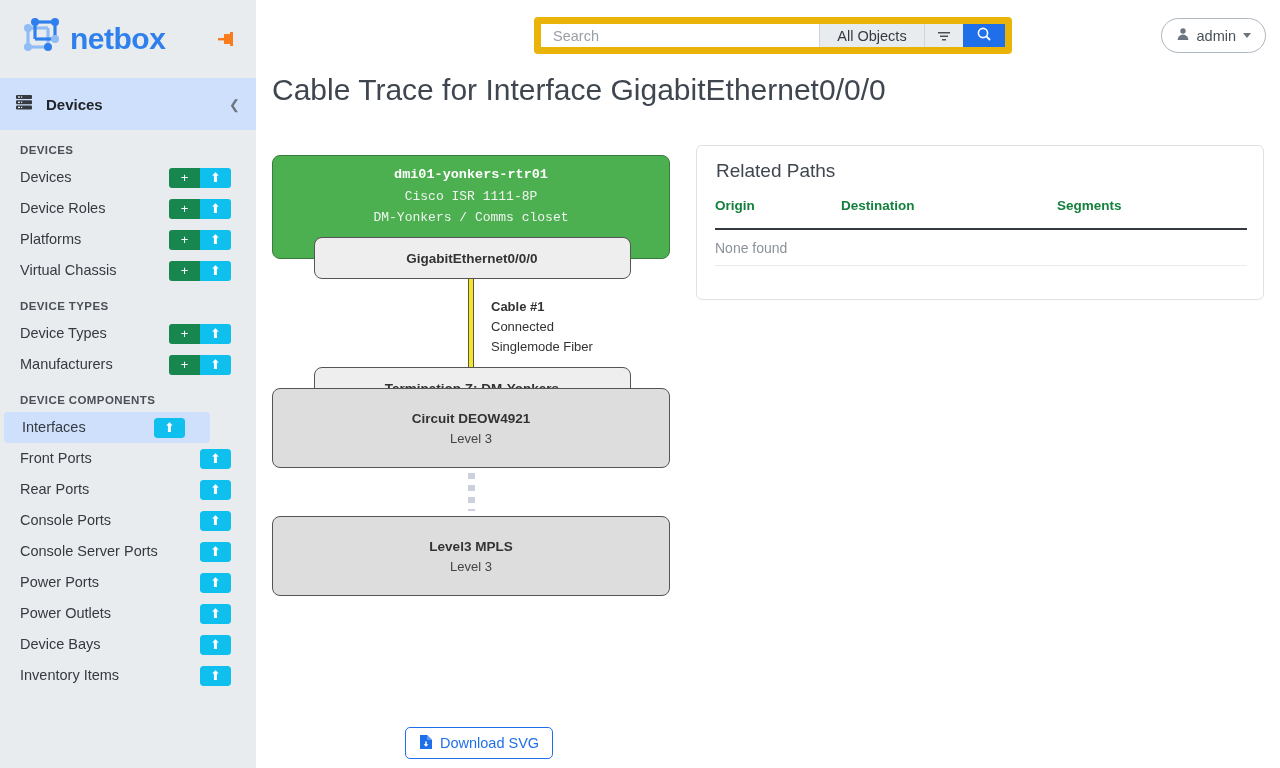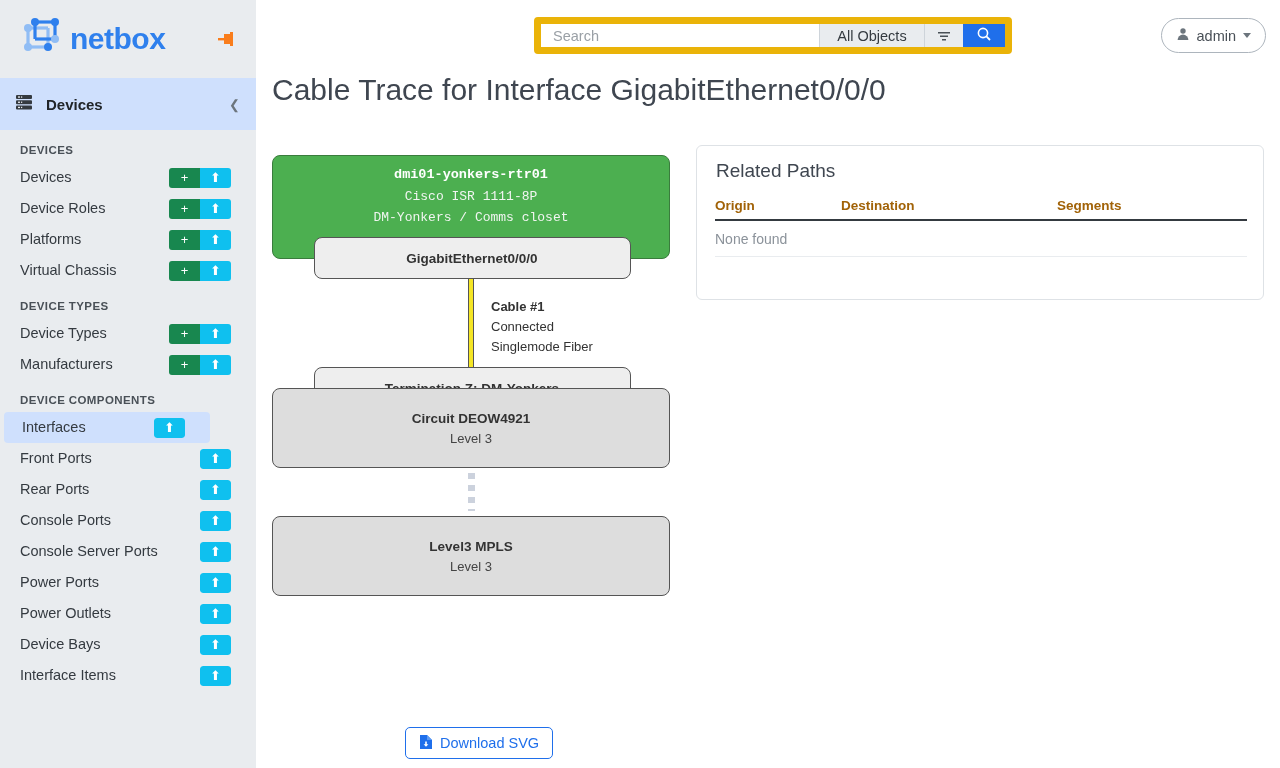--- a/index.html
+++ b/index.html
@@ -205,22 +205,22 @@
   #related {
     position: absolute; left: 440px; top: 75px;
     width: 568px; height: 155px;
     background: #fff; border: 1px solid #dee2e6; border-radius: 6px;
   }
   .card-title {
     font-size: 19px; color: #3f4650; padding: 14px 0 0 19px; font-weight: 400;
   }
   .rp-table { width: 532px; margin: 16px 0 0 18px; border-collapse: collapse; }
   .rp-table th {
-    text-align: left; font-size: 13.5px; font-weight: 700; color: #a16207;
-    padding: 0 0 6px 0; border-bottom: 2px solid #343a40;
+    text-align: left; font-size: 13.5px; font-weight: 700; color: #15803d;
+    padding: 0 0 15px 0; border-bottom: 2px solid #343a40;
   }
   .rp-table td {
     font-size: 14px; color: #8b929a; padding: 10px 0 9px 0;
     border-bottom: 1px solid #e9ecef;
   }
 </style>
 </head>
 <body>
 
 <div id="sidebar">
@@ -370,21 +370,21 @@
       <span class="btn-imp only">⬆</span>
     </span>
   </div>
   <div class="nav-item">
     <span class="nav-label">Device Bays</span>
     <span class="nav-btns">
       <span class="btn-imp only">⬆</span>
     </span>
   </div>
   <div class="nav-item">
-    <span class="nav-label">Interface Items</span>
+    <span class="nav-label">Inventory Items</span>
     <span class="nav-btns">
       <span class="btn-imp only">⬆</span>
     </span>
   </div>
 </div>
 
 <div id="header">
   <div class="search-wrap">
     <input class="search-input" type="text" placeholder="Search" style="">
     <div class="search-select">All Objects</div>

